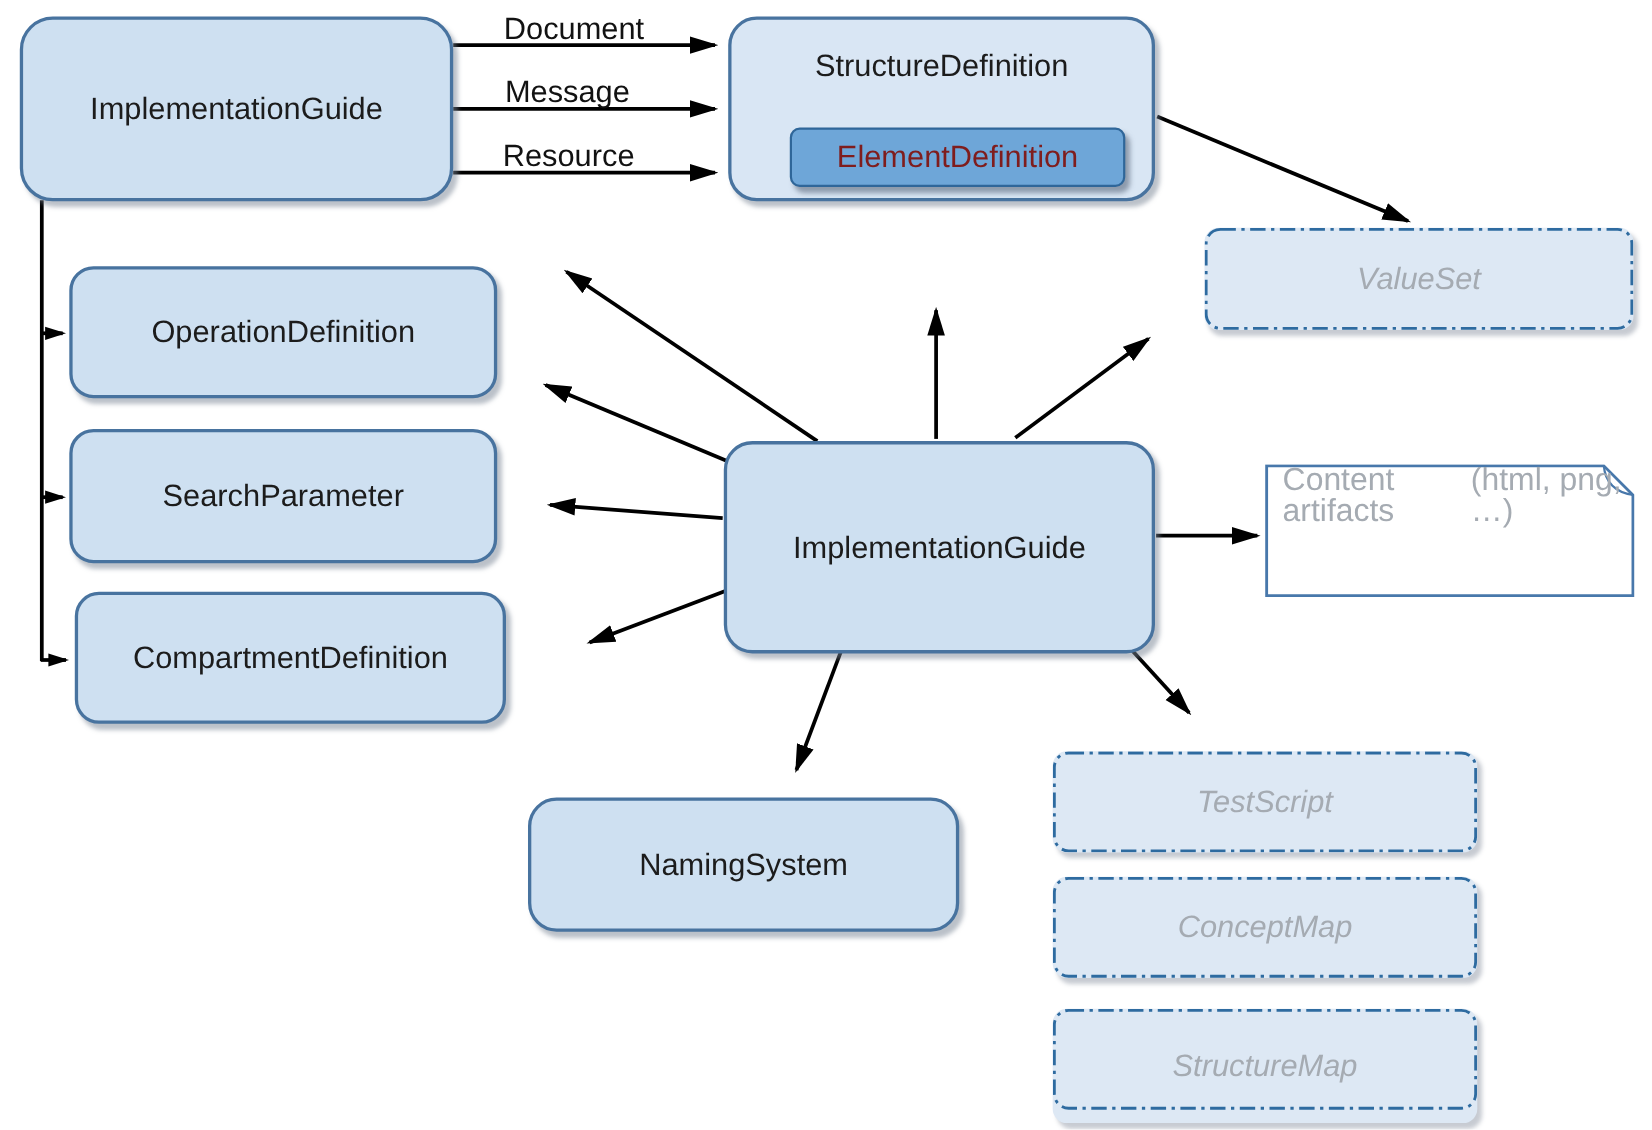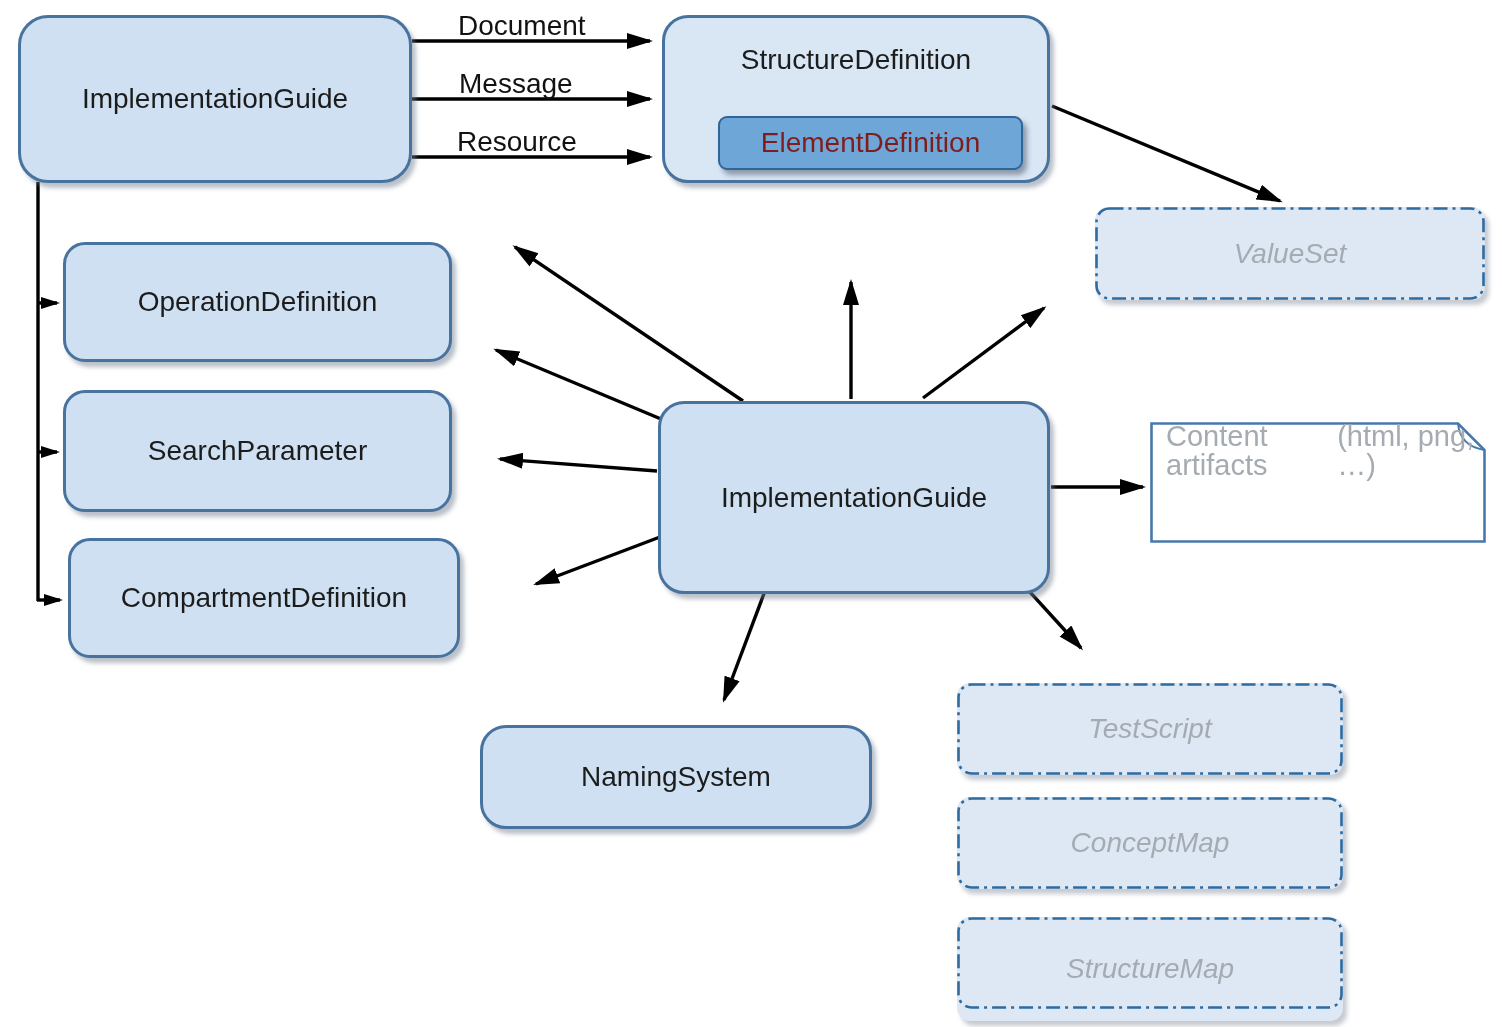--- a/index.html
+++ b/index.html
@@ -110,21 +110,21 @@
   </div>
 
   <div class="node" style="left:68px; top:538px; width:392px; height:120px; border-radius:22px;">
     <span class="lbl">CompartmentDefinition</span>
   </div>
 
   <div class="node" style="left:658px; top:401px; width:392px; height:193px; border-radius:26px;">
     <span class="lbl">ImplementationGuide</span>
   </div>
 
-  <div class="node" style="left:480px; top:725px; width:392px; height:104px; border-radius:26px;">
+  <div class="node" style="left:480px; top:725px; width:392px; height:122px; border-radius:26px;">
     <span class="lbl">NamingSystem</span>
   </div>
 
   <div class="ghost" style="left:1095px; top:207px; width:390px; height:93px;">
     <svg width="390" height="93">
       <rect x="1.5" y="1.5" width="387" height="90" rx="13" fill="none" stroke="#2e6ba0" stroke-width="2.6" stroke-dasharray="14 5 3 5"></rect>
     </svg>
     <span class="lbl">ValueSet</span>
   </div>
 

